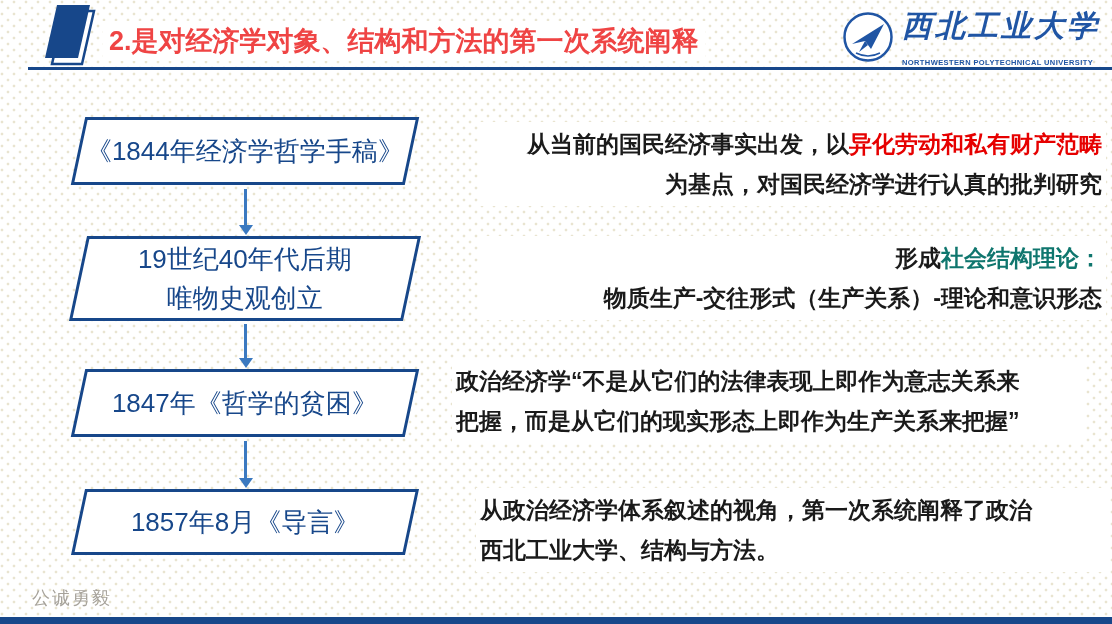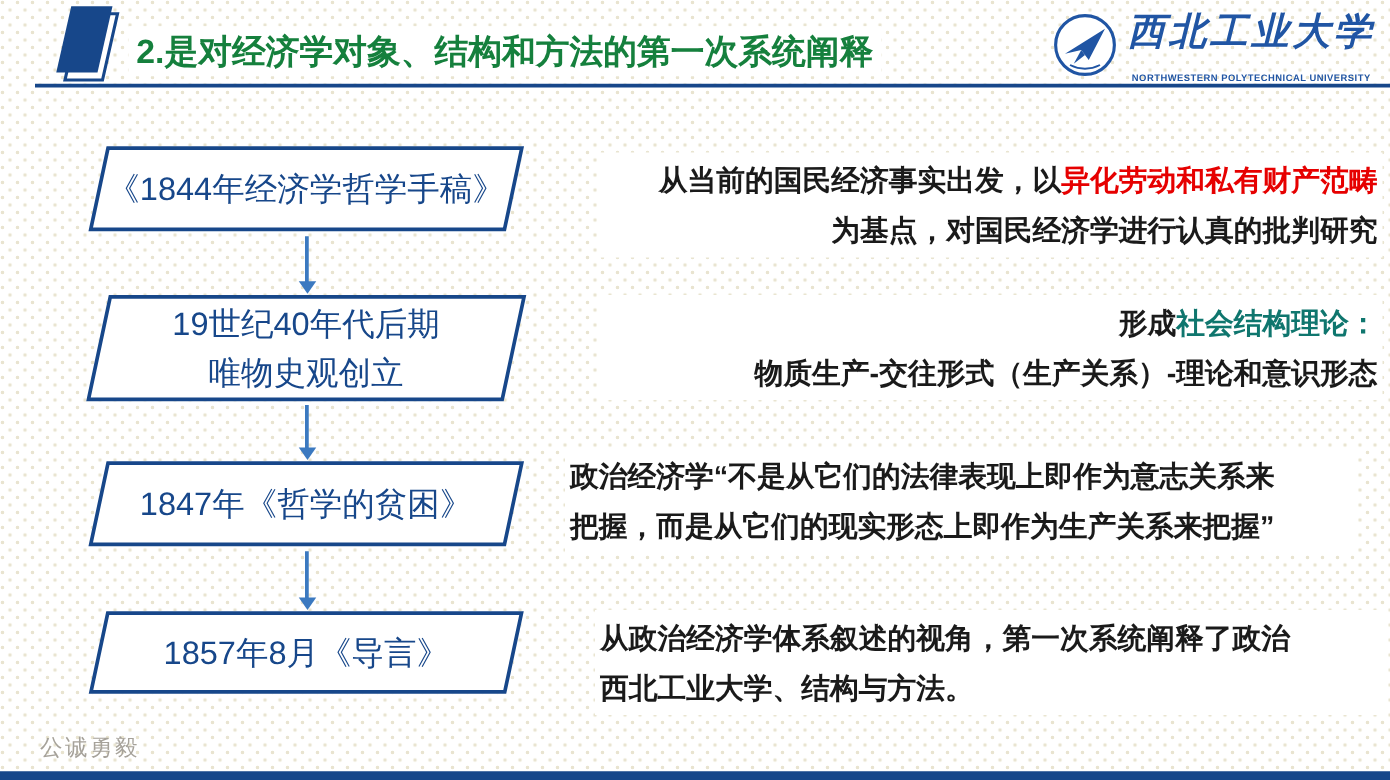--- a/index.html
+++ b/index.html
@@ -10,26 +10,26 @@
       radial-gradient(circle,#e9e4d0 1.1px,transparent 1.7px),
       radial-gradient(circle,#e9e4d0 1.1px,transparent 1.7px);
     background-size:12px 12px,12px 12px;
     background-position:2px 2px,8px 8px;
     font-family:"Liberation Sans","DejaVu Sans",sans-serif;
   }
   
   .book-icon{position:absolute;left:26px;top:3px;}
   .page-title{
     position:absolute;left:103px;top:21px;
-    font-size:27px;font-weight:bold;color:#15803d;
+    font-size:27px;font-weight:bold;color:#ef4444;
     background:#ffffff;padding:2px 6px;white-space:nowrap;
   }
   .header-divider{position:absolute;left:28px;top:67px;right:0;height:3px;background:#17478a;}
   .logo{position:absolute;right:12px;top:10px;display:flex;align-items:center;gap:8px;}
-  .logo-text{display:flex;flex-direction:column;align-items:center;}
+  .logo-text{display:flex;flex-direction:column;align-items:flex-start;}
   .logo-cn{
     font-family:"Liberation Serif","DejaVu Serif",serif;
     font-style:italic;font-weight:bold;font-size:30px;letter-spacing:3px;
     color:#2055a4;line-height:32px;white-space:nowrap;
   }
   .logo-en{font-size:7.5px;font-weight:bold;letter-spacing:0.4px;color:#2055a4;margin-top:16px;white-space:nowrap;}
   
   .fbox{
     position:absolute;left:78px;width:334px;
     border:3px solid #17478a;background:#ffffff;

